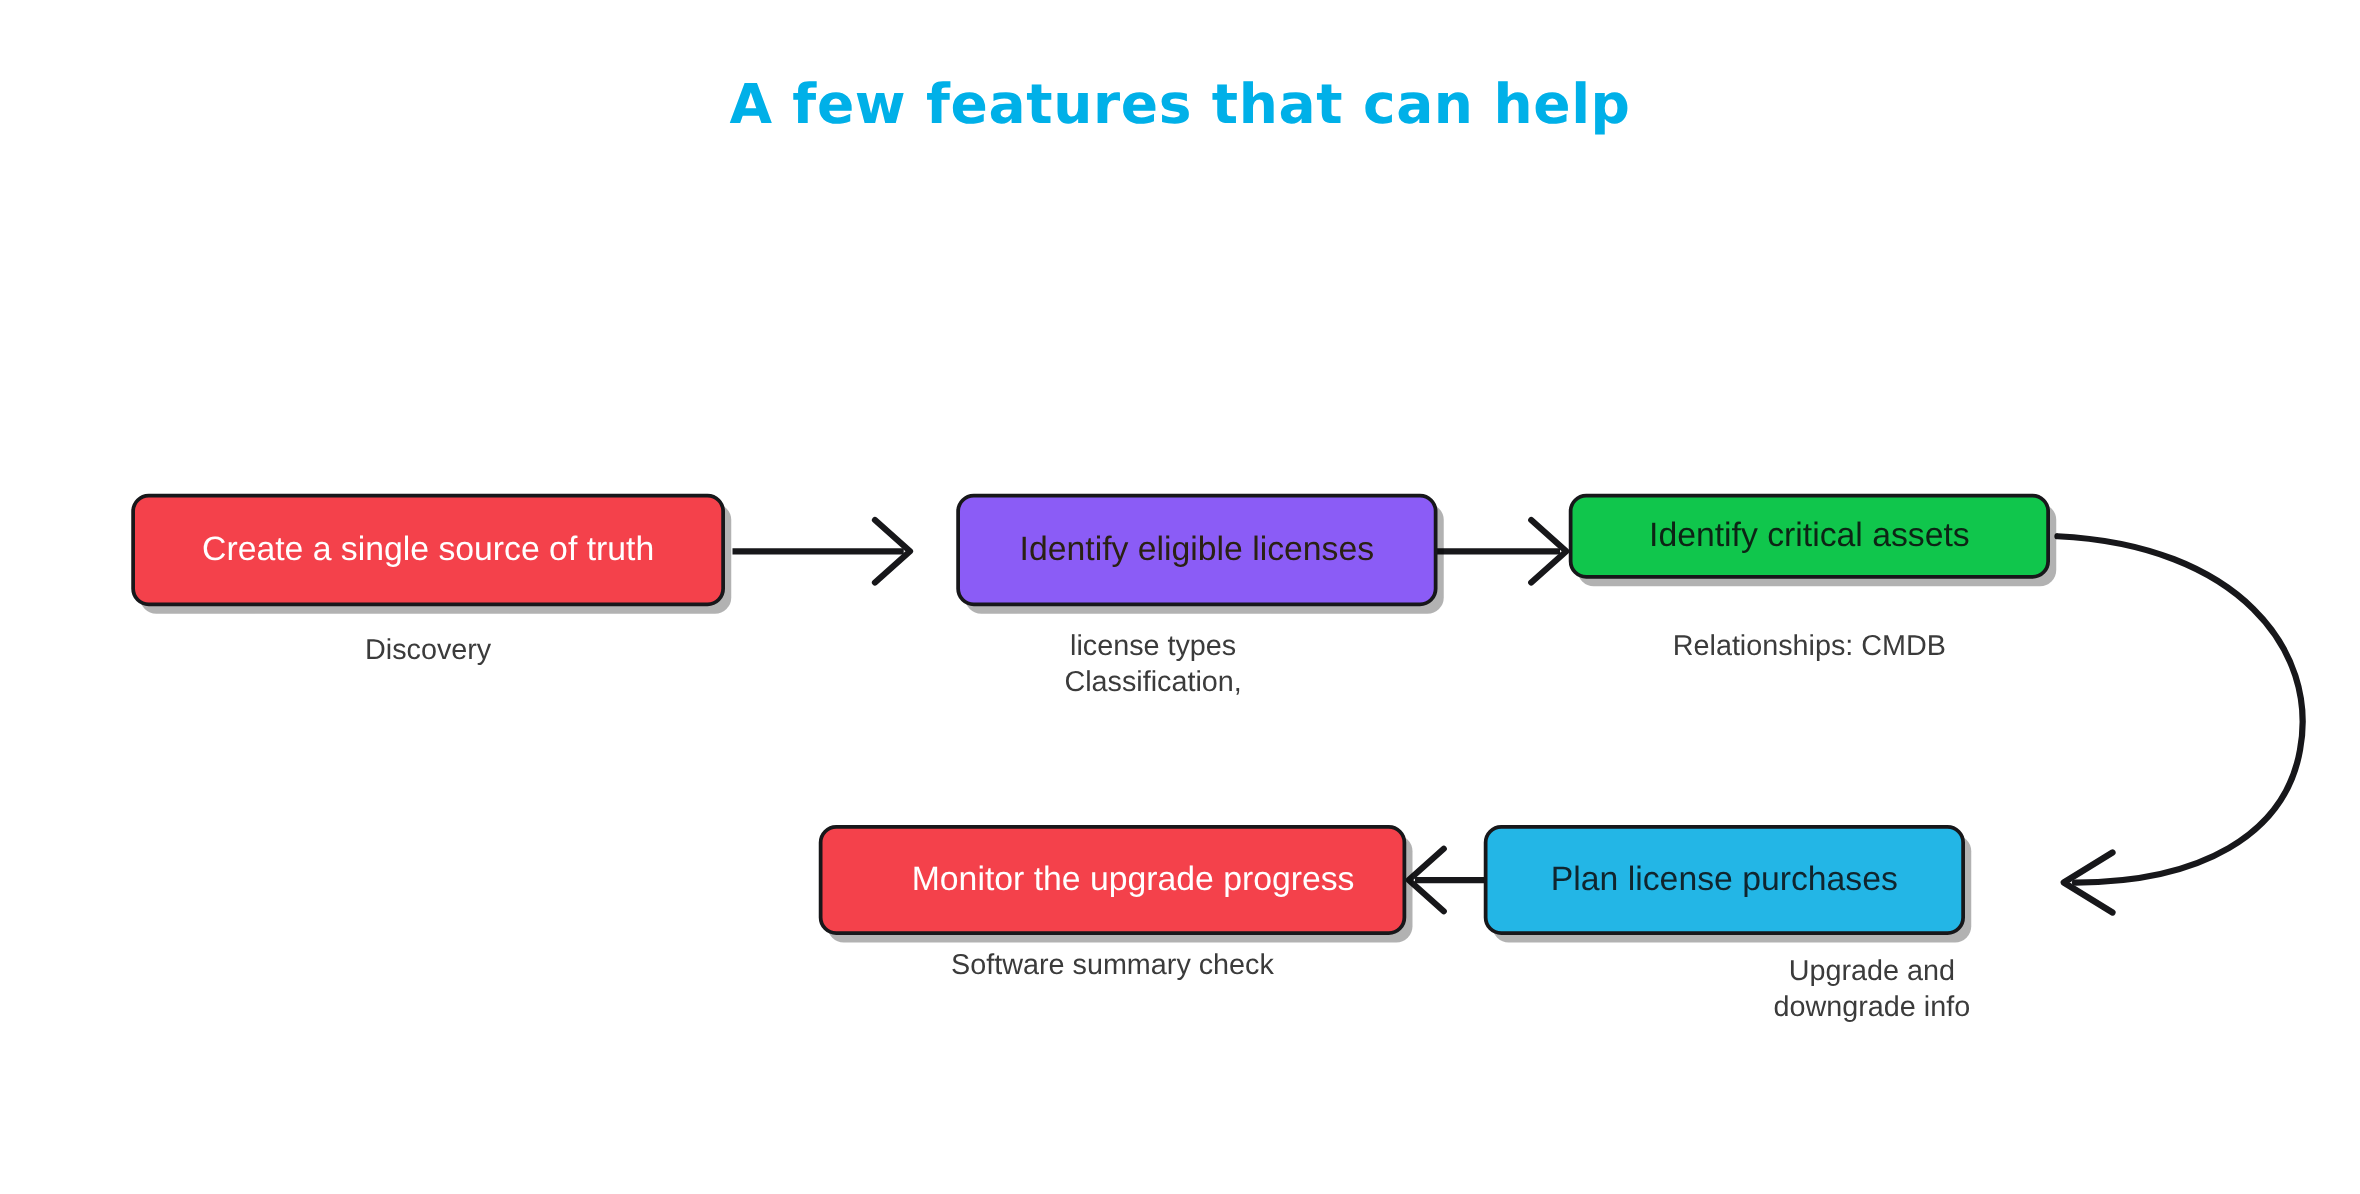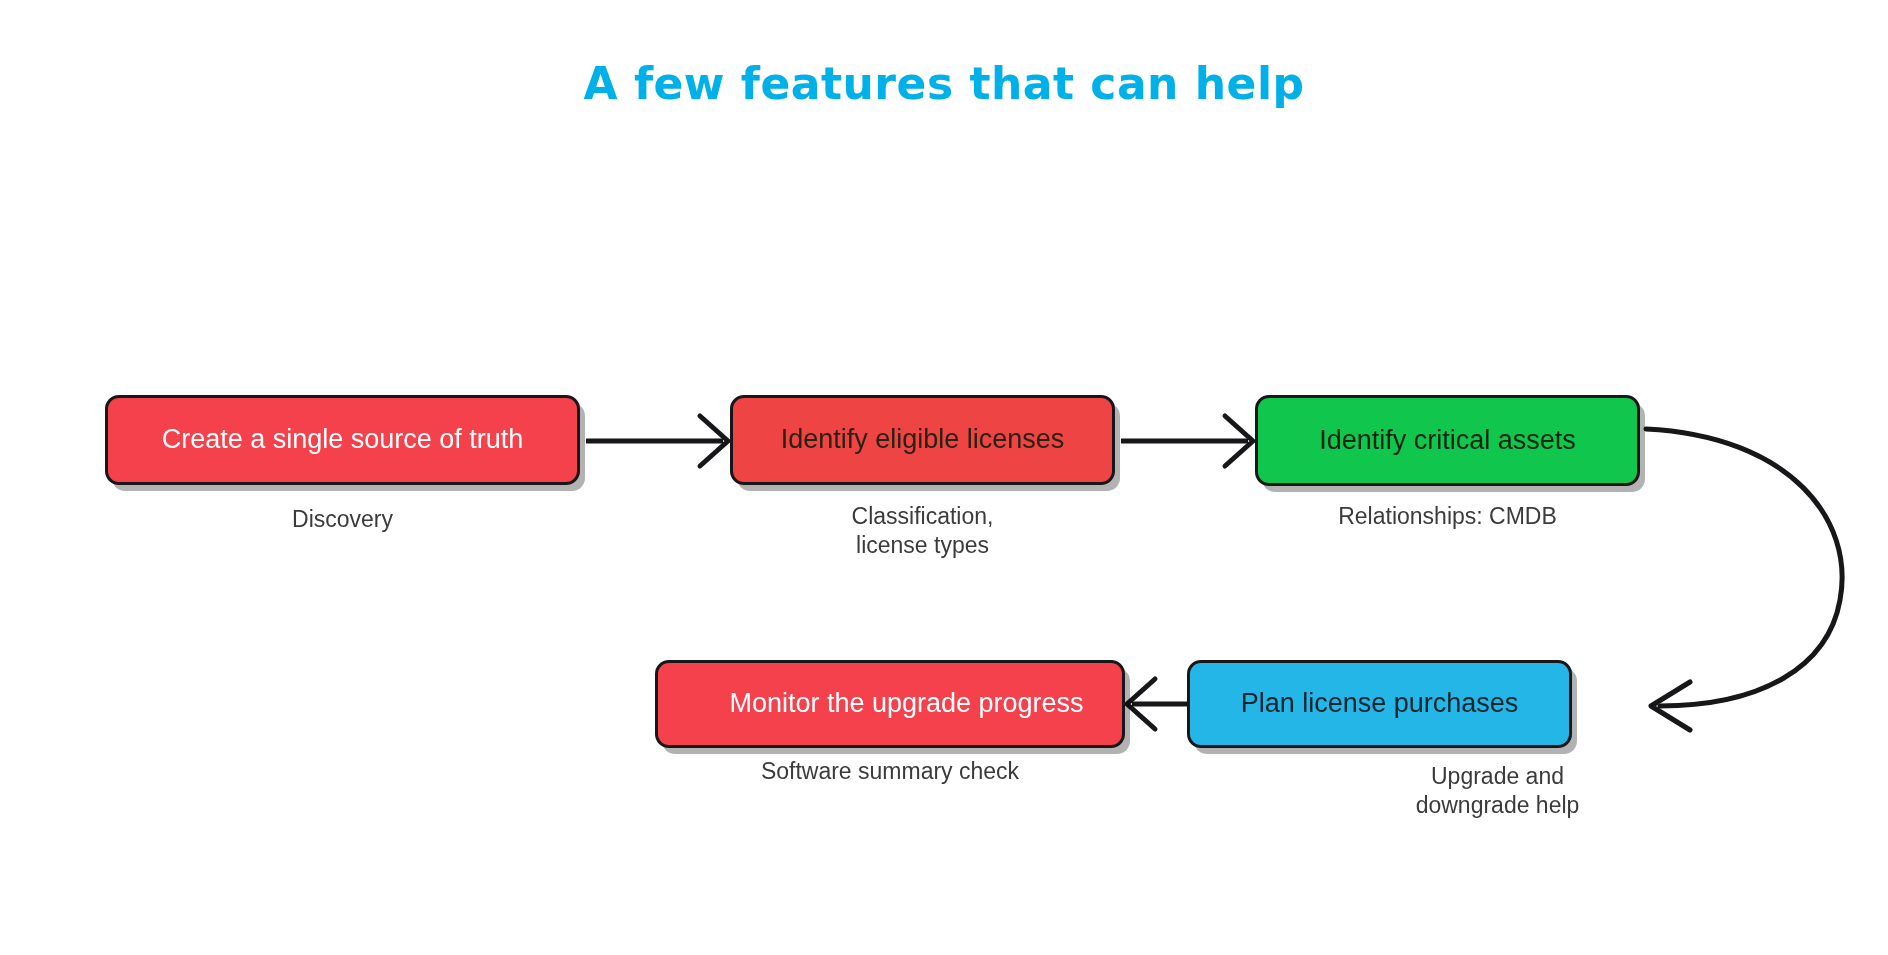--- a/index.html
+++ b/index.html
@@ -57,22 +57,23 @@
     line-height: 1.15;
     font-family: "Liberation Sans", sans-serif;
     box-shadow: 6px 7px 0 -1px rgba(0,0,0,0.30);
     z-index: 3;
   }
   .node-red {
     background: #f4414b;
     color: #ffffff;
   }
   .node-yellow {
-    background: #ef4444;
+    background: #8b5cf6;
     color: #2a2113;
+    margin-left: 35px;
   }
   .node-green {
     background: #10c64c;
     color: #0d2415;
   }
   .node-blue {
     background: #23b6e6;
     color: #10252e;
   }
 
@@ -83,21 +84,21 @@
     font-size: 23px;
     line-height: 1.28;
     color: #3b3b3b;
     font-family: "Liberation Sans", sans-serif;
     z-index: 2;
   }
 
   
   #node-source   { left: 105px;  top: 395px; width: 475px; height: 90px; }
   #node-eligible { left: 730px;  top: 395px; width: 385px; height: 90px; }
-  #node-critical { left: 1255px; top: 395px; width: 385px; height: 91px; }
+  #node-critical { left: 1255px; top: 395px; width: 385px; height: 68px; }
   #node-monitor  { left: 655px;  top: 660px; width: 470px; height: 88px; padding-left: 33px; }
   #node-plan     { left: 1187px; top: 660px; width: 385px; height: 88px; }
 
   
   #cap-discovery      { left: 105px;  top: 505px; width: 475px; }
   #cap-classification { left: 730px;  top: 502px; width: 385px; }
   #cap-relationships  { left: 1255px; top: 502px; width: 385px; }
   #cap-software       { left: 655px;  top: 757px; width: 470px; }
   #cap-upgrade        { left: 1305px; top: 762px; width: 385px; }
 </style>
@@ -129,29 +130,29 @@
       <line x1="1248" y1="704" x2="1132" y2="704" stroke="#17171a" stroke-width="5" stroke-linecap="butt"></line>
       <polyline points="1155,679 1127,704 1155,729" fill="none" stroke="#17171a" stroke-width="5" stroke-linecap="round" stroke-linejoin="round"></polyline>
     </g>
   </svg>
 
   <div id="node-source" class="node node-red">Create a single source of truth</div>
   <div id="cap-discovery" class="caption">Discovery</div>
 
   <div id="node-eligible" class="node node-yellow">Identify eligible licenses</div>
   <div id="cap-classification" class="caption">
+    <div>license types</div>
     <div>Classification,</div>
-    <div>license types</div>
   </div>
 
   <div id="node-critical" class="node node-green">Identify critical assets</div>
   <div id="cap-relationships" class="caption">Relationships: CMDB</div>
 
   <div id="node-monitor" class="node node-red">Monitor the upgrade progress</div>
   <div id="cap-software" class="caption">Software summary check</div>
 
   <div id="node-plan" class="node node-blue">Plan license purchases</div>
   <div id="cap-upgrade" class="caption">
     <div>Upgrade and</div>
-    <div>downgrade help</div>
+    <div>downgrade info</div>
   </div>
 
 </div>
 
 </body></html>

